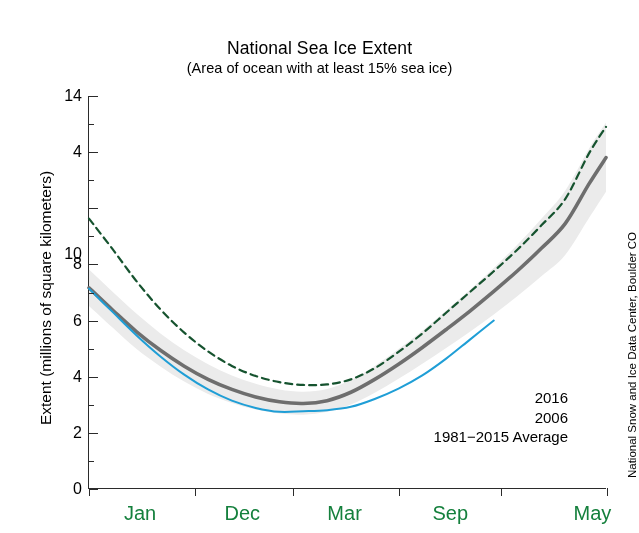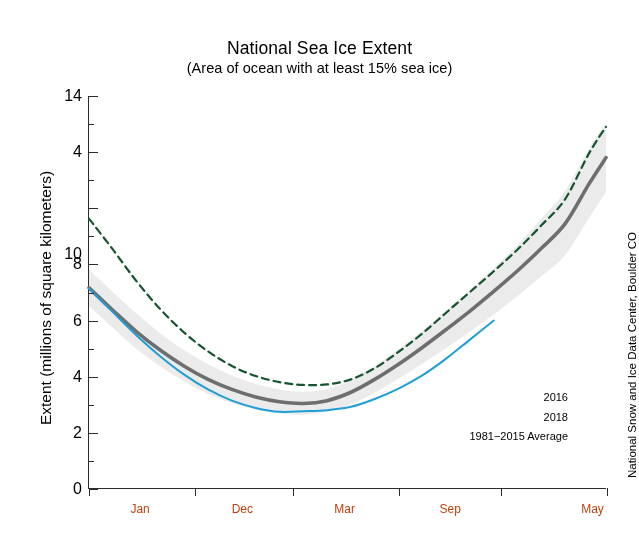--- a/index.html
+++ b/index.html
@@ -104,38 +104,38 @@
     top: 100%;
     height: 8px;
     width: 0;
     border-left: 1.6px solid #2b2b2b;
   }
   .xtick-label {
     position: absolute;
     top: 100%;
     margin-top: 14px;
     transform: translateX(-50%);
-    font-size: 12px;
-    color: #c2410c;
+    font-size: 20px;
+    color: #15803d;
     white-space: nowrap;
   }
   .svg-layer {
     position: absolute;
     left: 0; top: 0;
     width: 100%;
     height: 100%;
     overflow: visible;
   }
   .legend {
     position: absolute;
     left: 352px;
     top: 388px;
     width: 250px;
     text-align: right;
-    font-size: 11px;
+    font-size: 15px;
     line-height: 19.5px;
   }
   .legend-row {
     display: flex;
     align-items: center;
     justify-content: flex-end;
     gap: 7px;
     height: 19.5px;
   }
   .legend-label { white-space: nowrap; }
@@ -227,21 +227,21 @@
       <div class="xtick-label" style="left: 361.237px;">Sep</div>
       <div class="xtick-label" style="left: 463.474px; margin-left: 40px;">May</div>
     </div>
 
   <div class="legend">
     <div class="legend-row">
       <span class="legend-label">2016</span>
       <span class="legend-swatch sw-solid-blue"></span>
     </div>
     <div class="legend-row">
-      <span class="legend-label">2018</span>
+      <span class="legend-label">2006</span>
       <span class="legend-swatch sw-dashed-green"></span>
     </div>
     <div class="legend-row">
       <span class="legend-label">1981−2015 Average</span>
       <span class="legend-swatch sw-thick-gray"></span>
     </div>
     <div class="legend-row">
       <span class="legend-swatch sw-band"></span>
     </div>
   </div>

